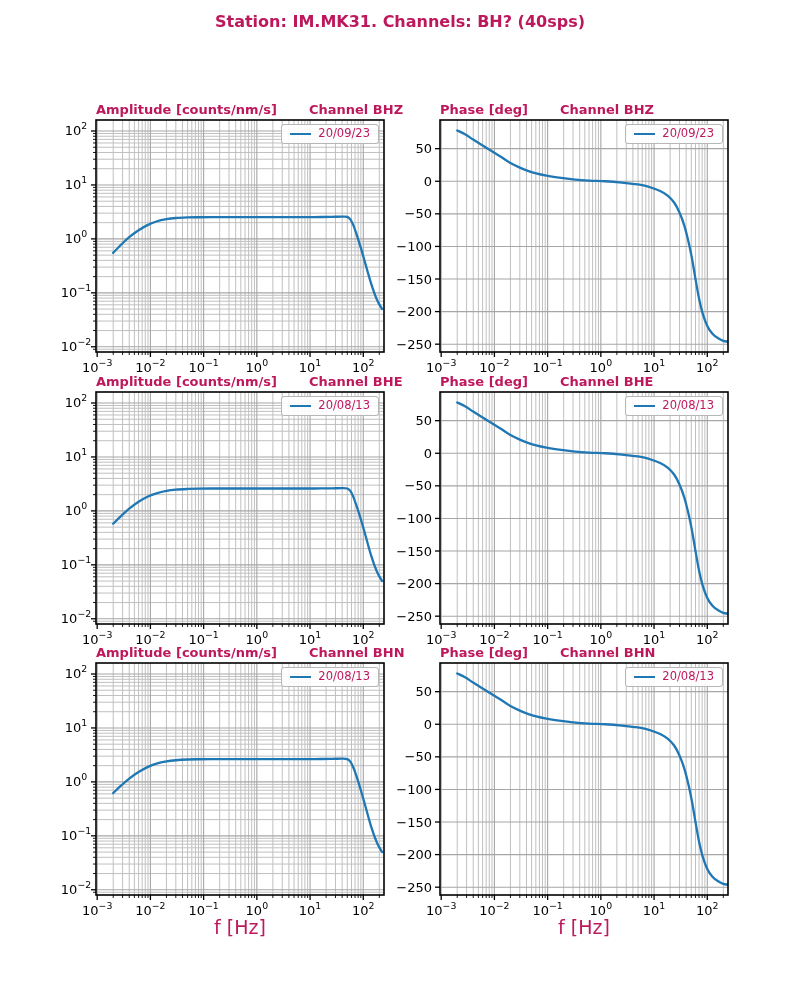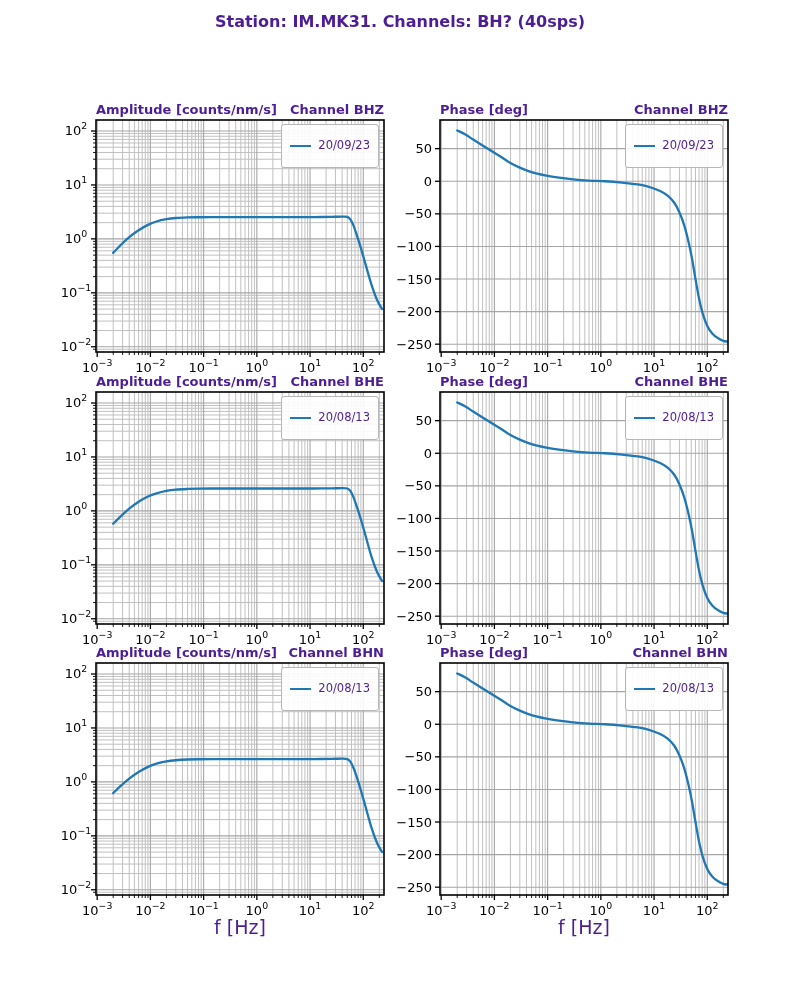--- a/index.html
+++ b/index.html
@@ -1,37 +1,37 @@
 <!DOCTYPE html>
 <html style="--line: #1f77b4;"><head>
 <meta charset="utf-8">
 <style>
   html,body{margin:0;padding:0;background:#ffffff;}
   .figure{
     position:relative;width:800px;height:1000px;background:#ffffff;
-    font-family:"DejaVu Sans","Liberation Sans",sans-serif;color:#4c1d95;
+    font-family:"DejaVu Sans","Liberation Sans",sans-serif;color:#be185d;
     overflow:hidden;
   }
   .suptitle{
     position:absolute;top:12px;left:0;width:800px;text-align:center;
     font-size:16px;font-weight:bold;
   }
   #plot-canvas{position:absolute;left:0;top:0;}
   .subplot{position:absolute;}
   .titles{
     position:absolute;bottom:100%;left:0;right:0;margin-bottom:3px;
-    display:flex;justify-content:space-between;align-items:baseline;
-    font-size:13px;font-weight:bold;white-space:nowrap;
+    display:flex;justify-content:flex-start;align-items:baseline;
+    font-size:13px;font-weight:bold;white-space:nowrap;gap:32px;
   }
   .legend{
     position:absolute;top:4px;right:5px;
     display:flex;align-items:center;
     background:rgba(255,255,255,0.9);
     border:1px solid #b7b7b7;border-radius:3px;
-    padding:15px 8px;font-size:11.5px;line-height:1;
+    padding:3px 8px;font-size:11.5px;line-height:1;
   }
   .legend-line{
     display:inline-block;width:21px;height:0;border-top:2.5px solid var(--line,#1f77b4);
     margin-right:7px;
   }
   .xlabel{
     position:absolute;width:288px;text-align:center;font-size:19px;
   }
 </style>
 </head>

